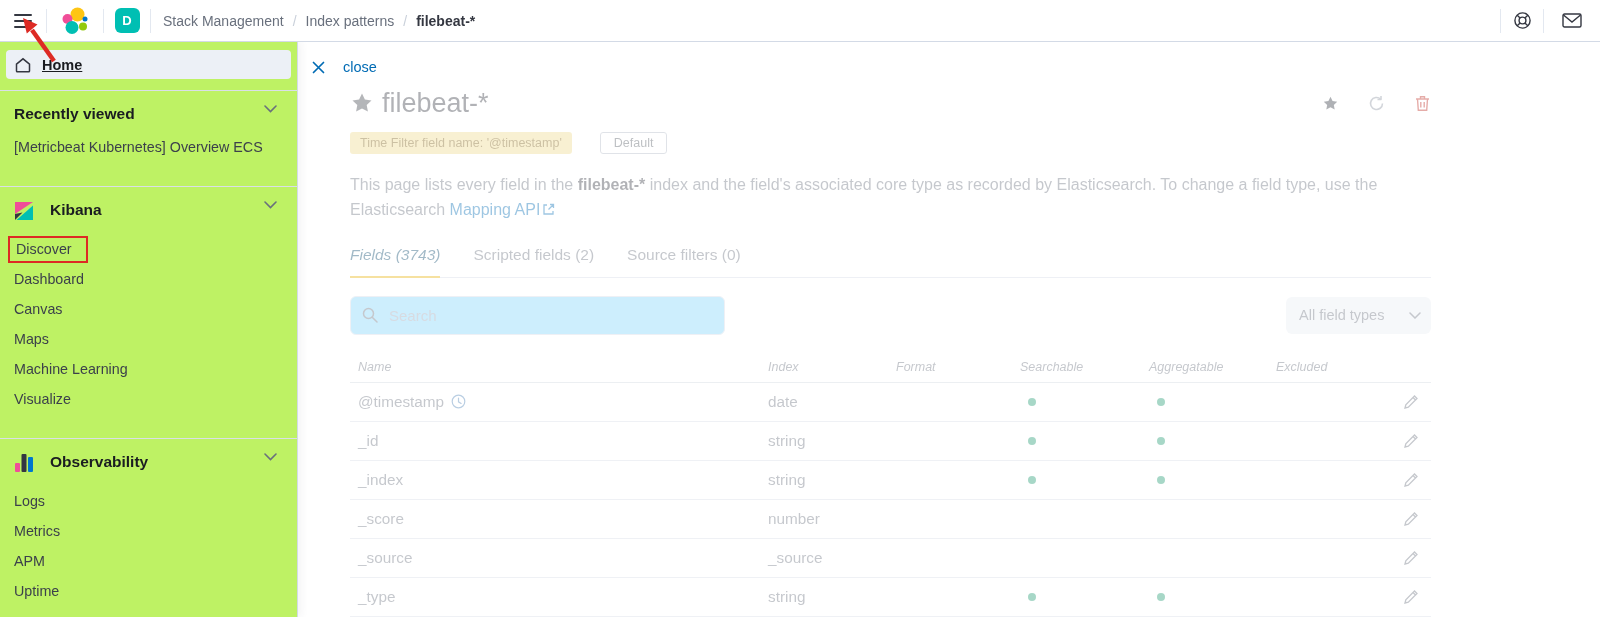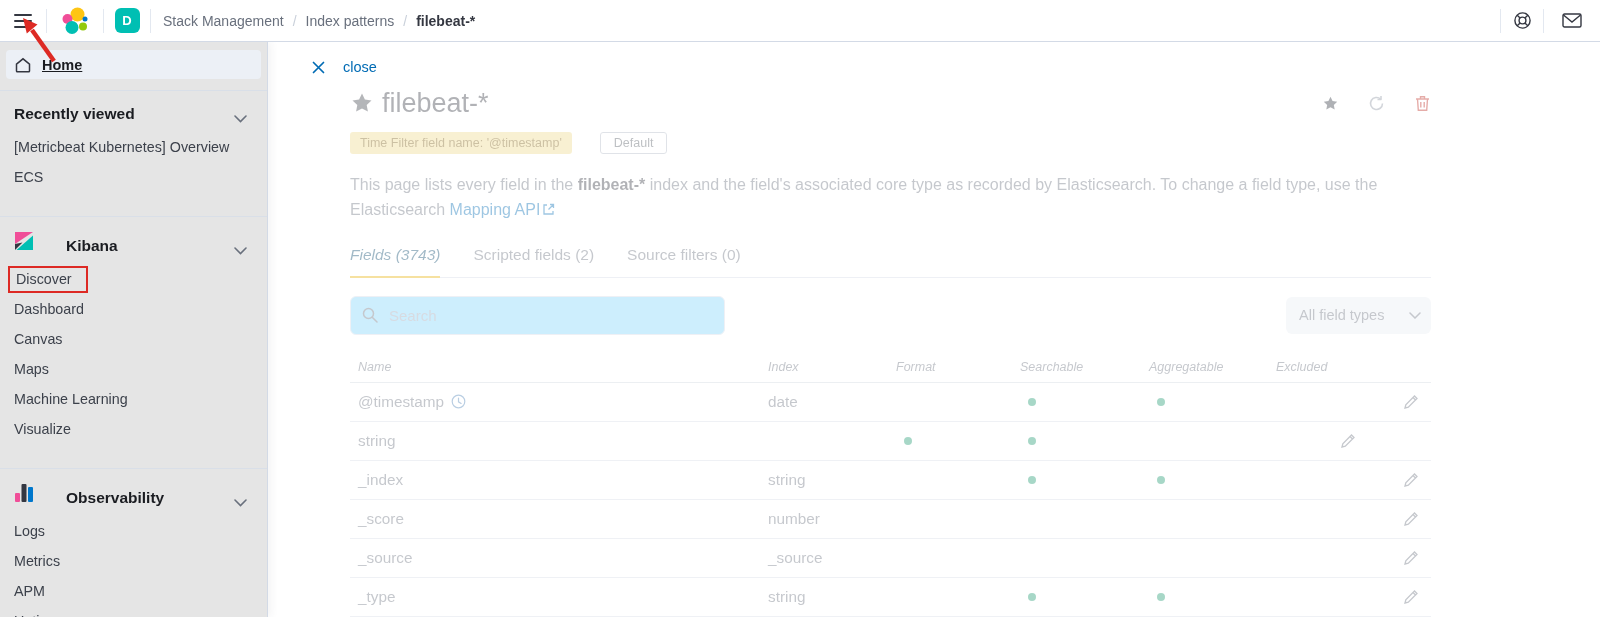--- a/index.html
+++ b/index.html
@@ -21,28 +21,28 @@
   .breadcrumbs .crumb.last { font-weight:700; color:#343741; cursor:default; }
   .breadcrumbs .sep { color:#c9d0da; }
   .tb-right { display:flex; align-items:center; margin-left:auto; }
   .tb-right .tb-btn { width:42px; }
   .tb-right .tb-btn:last-child { width:56px; }
 
   
   .anno-arrow { position:absolute; left:10px; top:11px; z-index:200; pointer-events:none; }
 
   
-  .sidebar { position:absolute; left:0; top:42px; width:268px; height:575px; background:#e5e5e5;
+  .sidebar { position:absolute; left:0; top:42px; width:298px; height:575px; background:#bef264;
     border-right:1px solid #d3dae6; box-shadow:3px 0 8px rgba(52,55,65,.06); z-index:30; overflow:hidden; }
   .home-item { display:flex; align-items:center; gap:10px; margin:8px 6px 0 6px; height:29px;
     background:#ecf0f6; border-radius:4px; padding:0 8px; cursor:pointer; }
   .home-item span { font-size:14.5px; font-weight:600; color:#1a1c21; text-decoration:underline; }
   .sb-divider { height:1px; background:#d9dfe8; margin-top:11px; }
   .sb-section { padding:14px 20px 13px 14px; }
-  .sb-heading { display:flex; align-items:flex-end; gap:32px; cursor:pointer; }
+  .sb-heading { display:flex; align-items:flex-start; gap:16px; cursor:pointer; }
   .sb-heading .sb-title { font-size:15.5px; font-weight:700; color:#1a1c21; flex:1; }
   .sb-items { list-style:none; margin-top:9px; }
   .sb-items li { line-height:30px; font-size:14.3px; color:#3c414b; cursor:pointer; }
   .sb-items:empty { margin-top:0; }
   .redbox { border:2px solid #dd2a24; padding:3px 14px 4px 6px; margin-left:-6px; display:inline-block;
     line-height:normal; }
 
   
   .main { position:absolute; left:299px; top:42px; right:0; bottom:0; background:#fff; overflow:hidden; }
   .close-row { display:inline-flex; align-items:center; gap:18px; margin:17px 0 0 13px;
@@ -307,20 +307,21 @@
             <div class="td"></div>
             <div class="td td-action">
               <button class="icon-btn">
                 <svg width="16" height="16" viewBox="0 0 16 16" fill="none" stroke="#69707d" stroke-width="1.3">
                   <path d="M2 14l.8-3.2L11.5 2l2.5 2.5-8.7 8.7L2 14zM10 3.5l2.5 2.5"></path>
                 </svg>
               </button>
             </div>
           </div>
           <div class="tr">
+            <div class="td">_id</div>
             <div class="td">string</div>
             <div class="td"></div>
             <div class="td">
               <span class="dot"></span>
             </div>
             <div class="td">
               <span class="dot"></span>
             </div>
             <div class="td"></div>
             <div class="td td-action">

